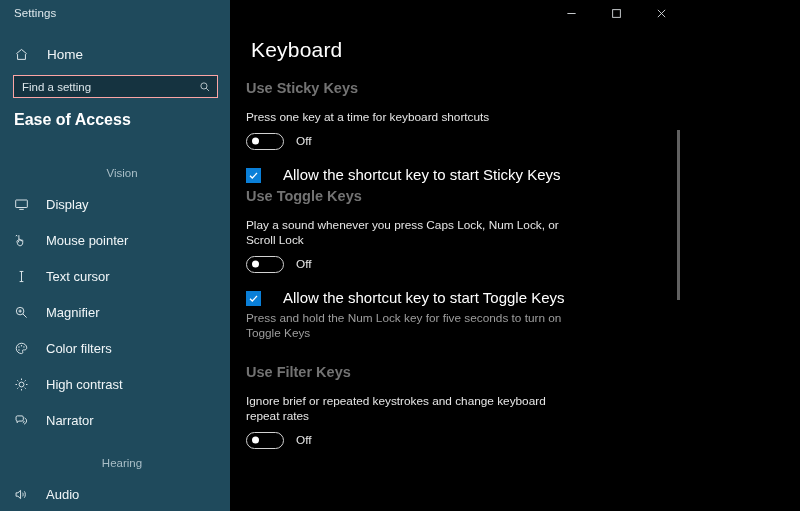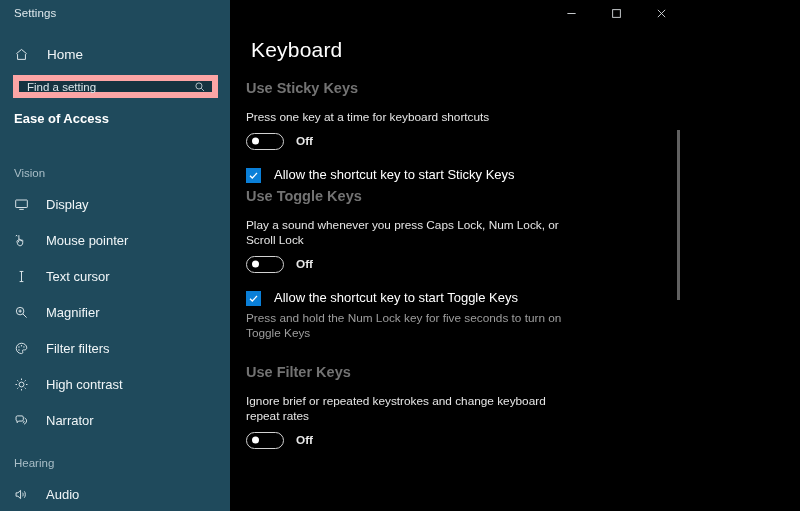--- a/index.html
+++ b/index.html
@@ -64,58 +64,59 @@
     margin-left: 11px;
   }
 
   .searchbox {
     position: absolute;
     left: 13px;
     top: 75px;
     width: 205px;
     height: 23px;
     background: rgba(0,0,0,0.30);
-    border: 6px solid #fca5a5;
+    border: 1px solid #fca5a5;
     display: flex;
     align-items: center;
     padding: 0 6px 0 8px;
   }
   .searchbox input {
     flex: 1;
     background: transparent;
     border: none;
     outline: none;
     color: #e8eef1;
     font-family: "Liberation Sans", sans-serif;
     font-size: 11.5px;
   }
   .searchbox input::placeholder { color: #dbe5e9; opacity: 1; }
   .searchbox .sicon { color: #e2eaee; display: flex; align-items: center; }
 
   .section-title {
     position: absolute;
     left: 14px;
     top: 111px;
-    font-size: 13px;
+    font-size: 16px;
     font-weight: bold;
     color: #ffffff;
   }
 
   .group-label {
     font-size: 11.5px;
     color: #a9bec7;
     padding-left: 14px;
   }
 
   .navlist { position: absolute; left: 0; top: 160px; width: 230px; }
 
   .nav-group-head {
     height: 26px;
     display: flex;
     align-items: center;
+    justify-content: center;
   }
 
   .nav-item {
     height: 36px;
     display: flex;
     align-items: center;
     padding-left: 14px;
     cursor: default;
   }
   .nav-item .ico {
@@ -186,21 +187,20 @@
     color: #e6e6e6;
     line-height: 15.5px;
     max-width: 325px;
     margin-bottom: 7px;
   }
 
   .toggle-row {
     display: flex;
     align-items: center;
     margin-bottom: 17px;
-    font-weight: bold;
   }
   .pill {
     width: 38px;
     height: 17px;
     border: 1px solid #d2d2d2;
     border-radius: 9px;
     position: relative;
     background: transparent;
     cursor: default;
     flex: 0 0 38px;
@@ -232,23 +232,23 @@
     flex: 0 0 15px;
     border: 1px solid #0a7fd8;
     background: #0a7fd8;
     display: flex;
     align-items: center;
     justify-content: center;
     cursor: default;
     margin-top: 1px;
   }
   .check-label {
-    font-size: 13px;
+    font-size: 15px;
     color: #ffffff;
-    margin-left: 13px;
+    margin-left: 22px;
     line-height: 16px;
   }
 
   .hint {
     font-size: 11.8px;
     color: #9d9d9d;
     line-height: 15.5px;
     max-width: 330px;
     margin-bottom: 22px;
   }
@@ -356,21 +356,21 @@
       <div class="nav-item">
         <span class="ico">
           <svg width="15" height="15" viewBox="0 0 16 16" fill="none" stroke="currentColor" stroke-width="1">
             <path d="M8 2.4 C4.9 2.4 2.4 4.8 2.4 7.9 C2.4 11 4.9 13.4 8 13.4 C8.9 13.4 9.4 12.8 9.4 12.1 C9.4 11.4 9 11.1 9 10.5 C9 9.9 9.5 9.5 10.1 9.5 H11.3 C12.5 9.5 13.6 8.6 13.6 7.3 C13.6 4.6 11.1 2.4 8 2.4 Z"></path>
             <circle cx="5.3" cy="6.4" r="0.75" fill="currentColor" stroke="none"></circle>
             <circle cx="8" cy="5.1" r="0.75" fill="currentColor" stroke="none"></circle>
             <circle cx="10.6" cy="6.3" r="0.75" fill="currentColor" stroke="none"></circle>
             <circle cx="5.3" cy="9.6" r="0.75" fill="currentColor" stroke="none"></circle>
           </svg>
         </span>
-        <span class="lbl">Filter filters</span>
+        <span class="lbl">Color filters</span>
       </div>
 
       <div class="nav-item">
         <span class="ico">
           <svg width="15" height="15" viewBox="0 0 16 16" fill="none" stroke="currentColor" stroke-width="1">
             <circle cx="8" cy="8" r="2.6"></circle>
             <path d="M8 1.6 V3.2 M8 12.8 V14.4 M1.6 8 H3.2 M12.8 8 H14.4
                      M3.5 3.5 L4.6 4.6 M11.4 11.4 L12.5 12.5
                      M12.5 3.5 L11.4 4.6 M4.6 11.4 L3.5 12.5"></path>
           </svg>

